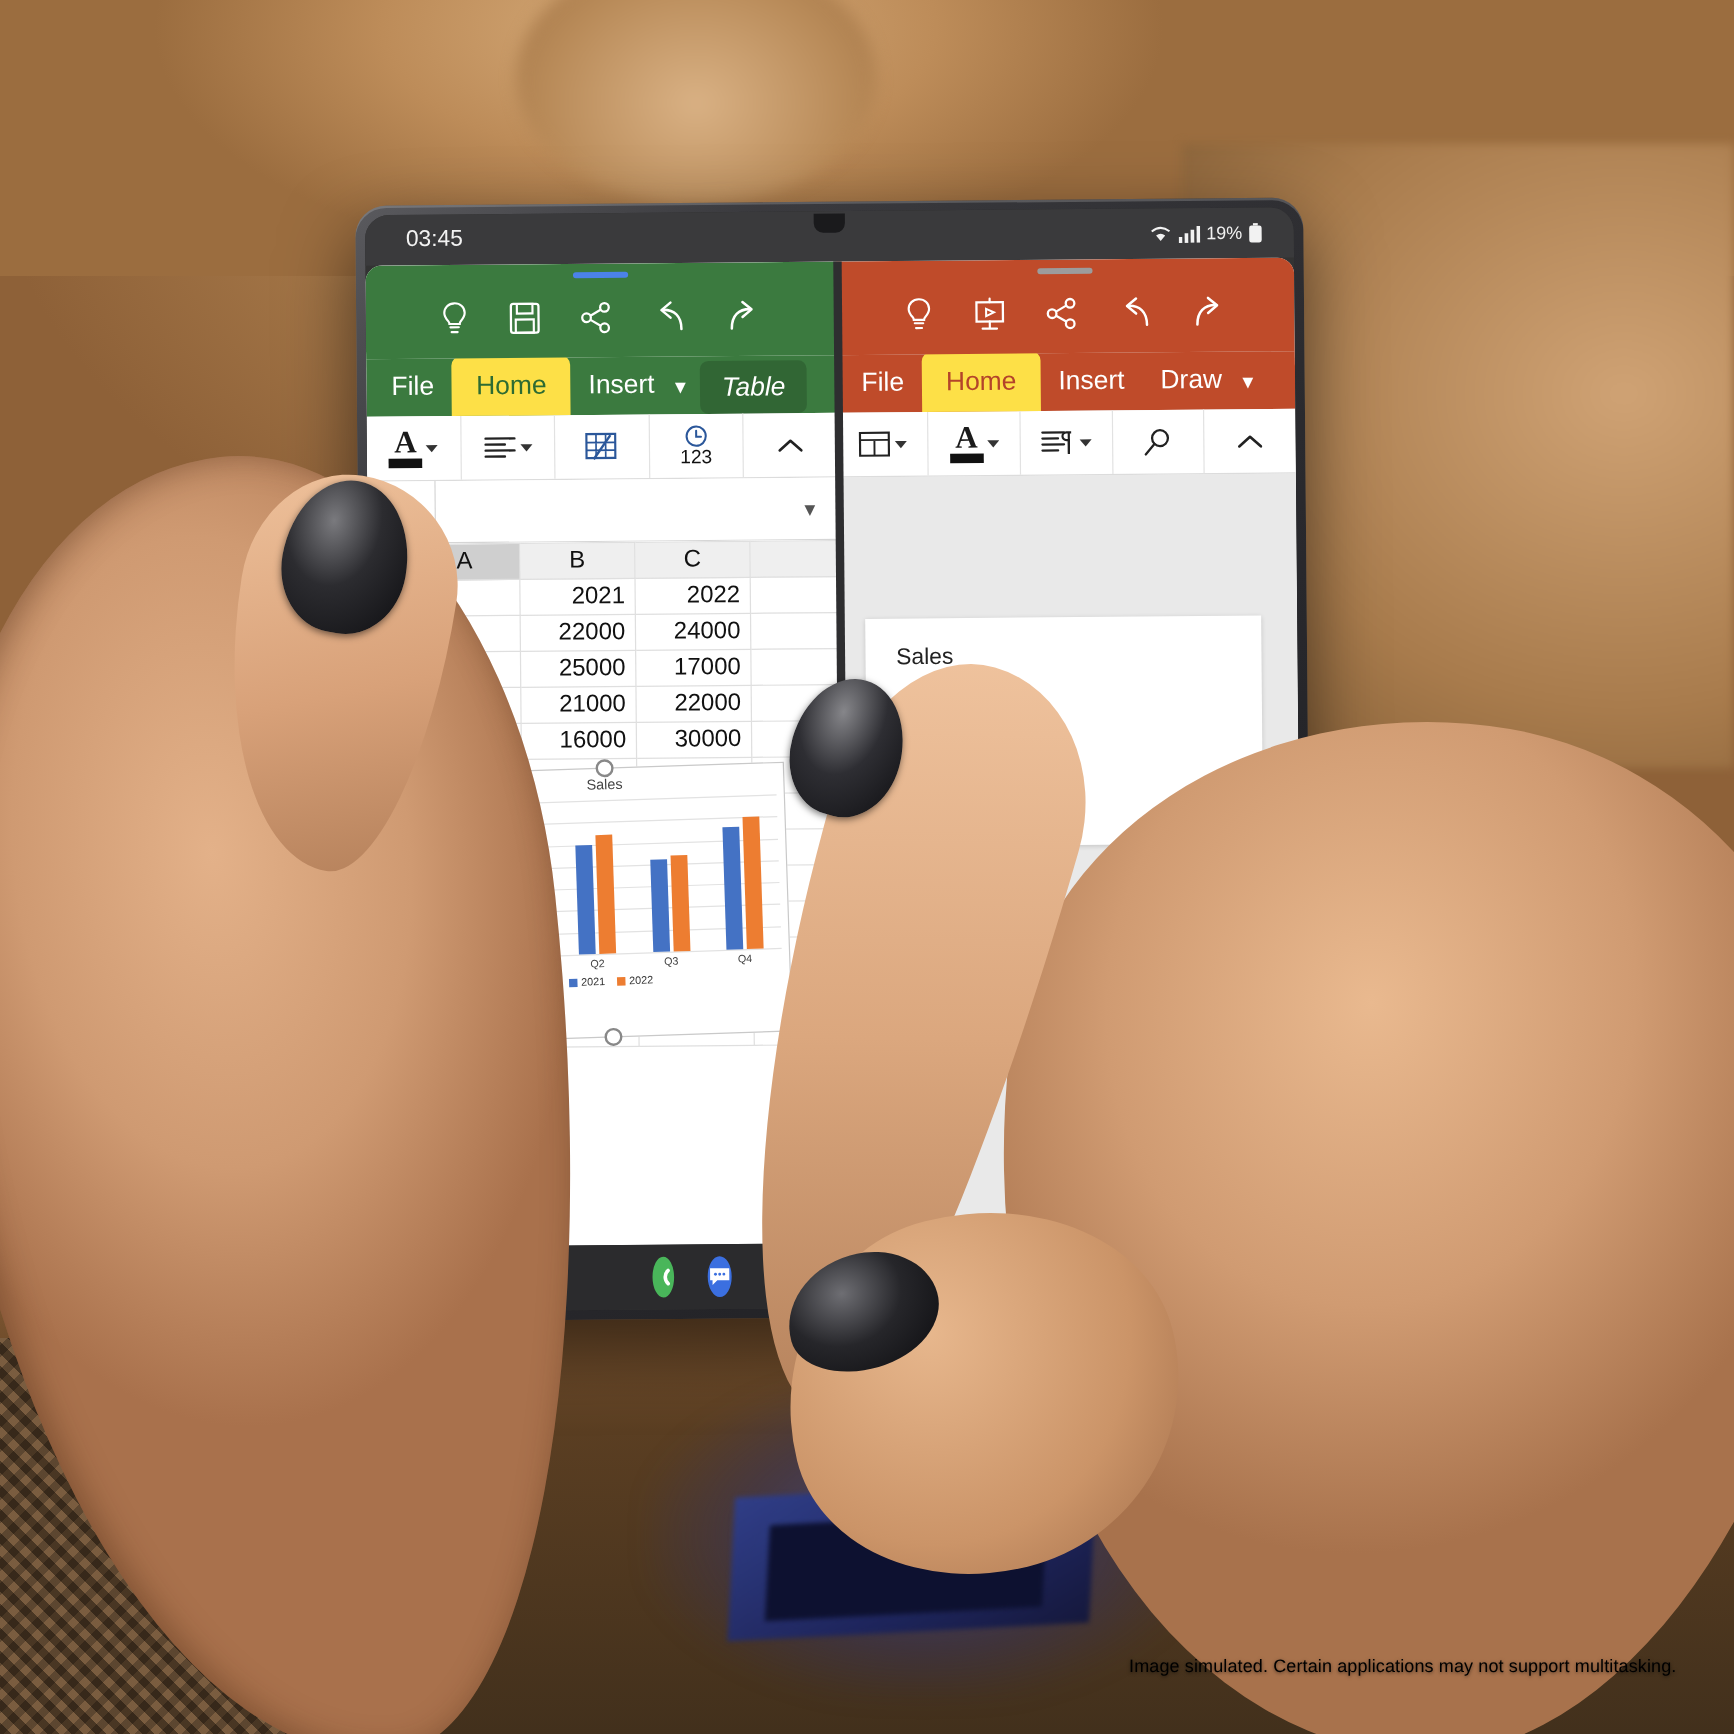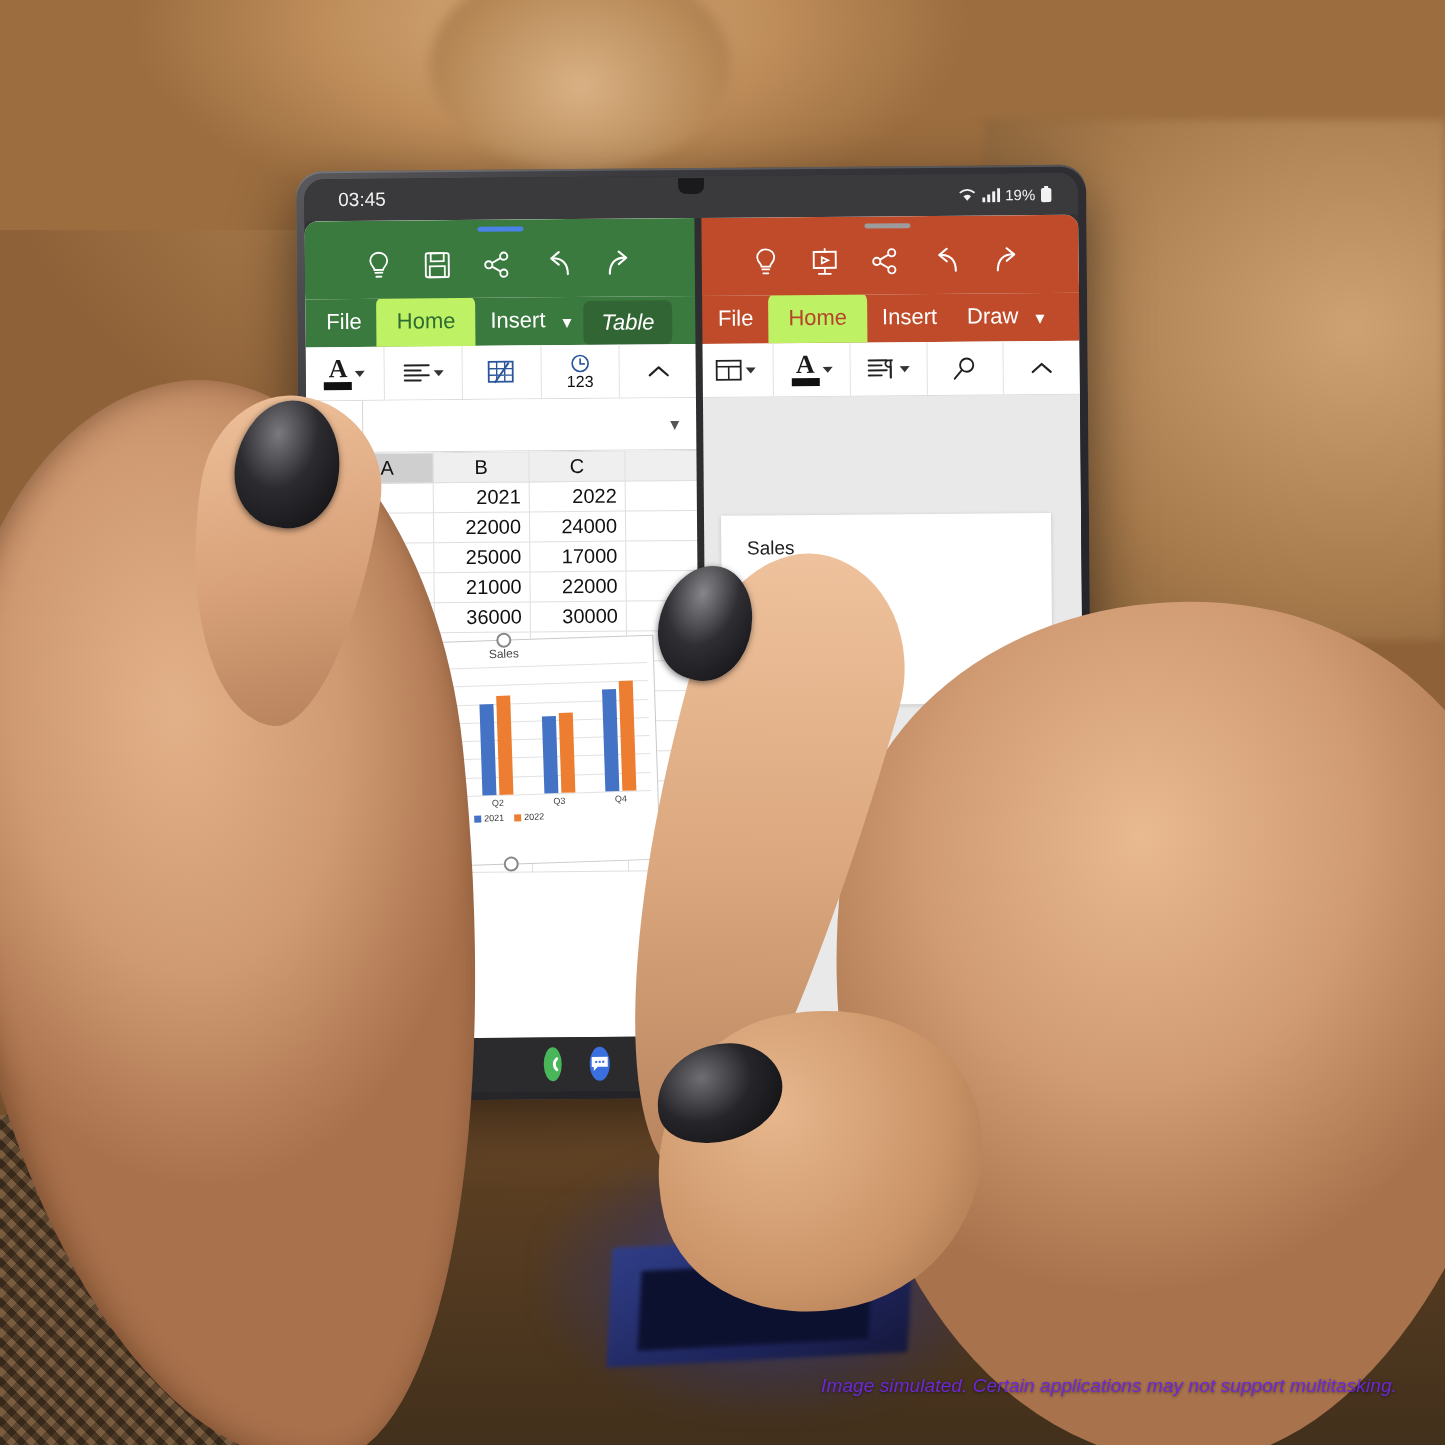--- a/index.html
+++ b/index.html
@@ -107,21 +107,21 @@
     height: 100%; padding-top: 12px;
   }
   .ribbon-icons svg { display: block; }
   .tabs { display: flex; align-items: flex-end; height: 48px; padding-left: 6px; }
   .tabs-excel { background: #3b7a3f; }
   .tabs-ppt { background: #bf4b2a; }
   .tab {
     color: #fff; font-size: 22px; padding: 10px 15px 12px; white-space: nowrap;
   }
   .tab.active {
-    background: #bef264; border-radius: 8px 8px 0 0; padding: 12px 20px 12px;
+    background: #fde047; border-radius: 8px 8px 0 0; padding: 12px 20px 12px;
   }
   .tab-excel.active { color: #2d6b32; }
   .tab-ppt.active { color: #b4442a; }
   .tab.ctx {
     background: rgba(0,0,0,.16); border-radius: 7px; margin-left: 8px;
     padding: 9px 18px;
     font-style: italic;
   }
   .chev-tab { color:#fff; font-size: 18px; padding: 12px 4px 12px 2px; }
 
@@ -284,23 +284,22 @@
   }
   .nail-mid {
     left: 655px; top: 1045px; width: 128px; height: 96px;
     background: radial-gradient(ellipse at 40% 30%, #6e6e73 0%, #26262a 46%, #0c0c0f 100%);
     border-radius: 52% 48% 50% 50% / 58% 52% 48% 42%;
     transform: rotate(-16deg);
   }
 
   .watermark {
     position: absolute; right: 48px; bottom: 48px;
-    color: #6d28d9; font-size: 19px; letter-spacing: .1px;
+    color: #000000; font-size: 15px; letter-spacing: .1px;
     text-shadow: 0 1px 3px rgba(0,0,0,.55);
-    font-style: italic;
   }
 </style>
 </head>
 <body>
 
 <div class="bg-couch-top"></div>
 <div class="bg-couch-crease"></div>
 <div class="bg-couch-right"></div>
 <div class="bg-lower"></div>
 <div class="bg-blue-glow"></div>
@@ -454,21 +453,21 @@
             <tr>
               <td class="rowhead">4</td>
               <td class="bold">Q3</td>
               <td class="num">21000</td>
               <td class="num">22000</td>
               <td></td>
             </tr>
             <tr>
               <td class="rowhead">5</td>
               <td class="bold">Q4</td>
-              <td class="num">36000</td>
+              <td class="num">16000</td>
               <td class="num">30000</td>
               <td></td>
             </tr>
             <tr>
               <td class="rowhead">6</td>
               <td></td>
               <td></td>
               <td></td>
               <td></td>
             </tr>

